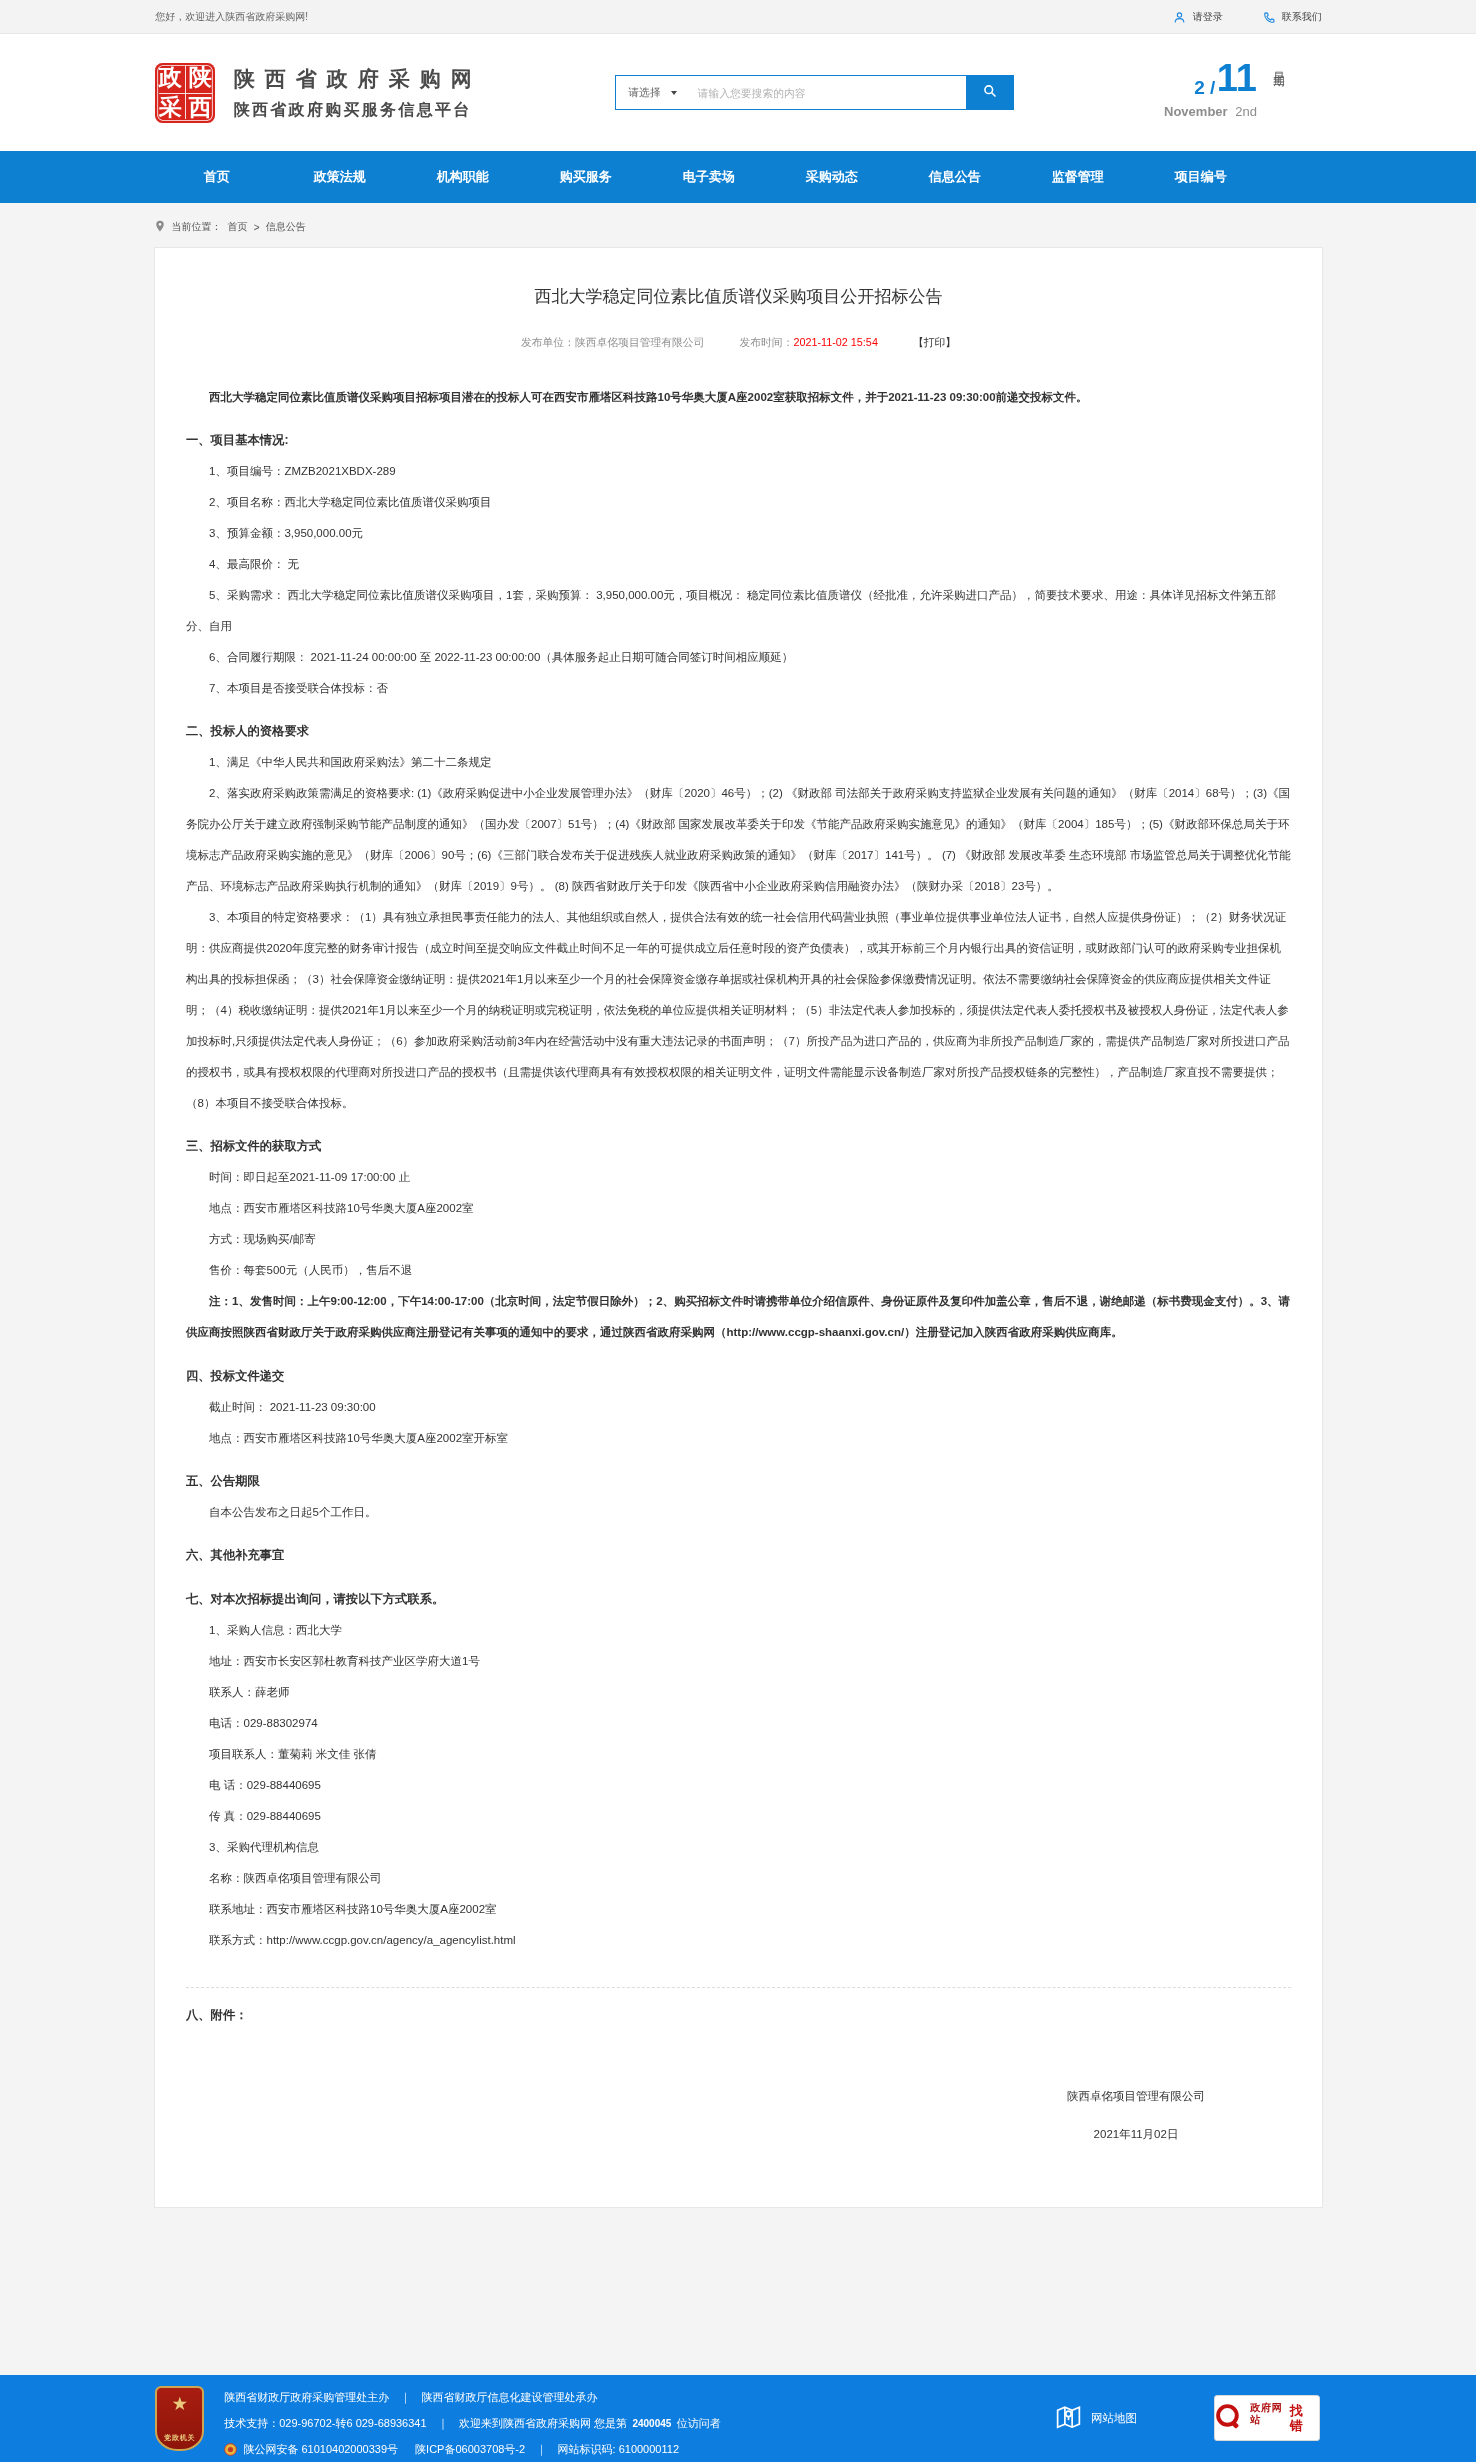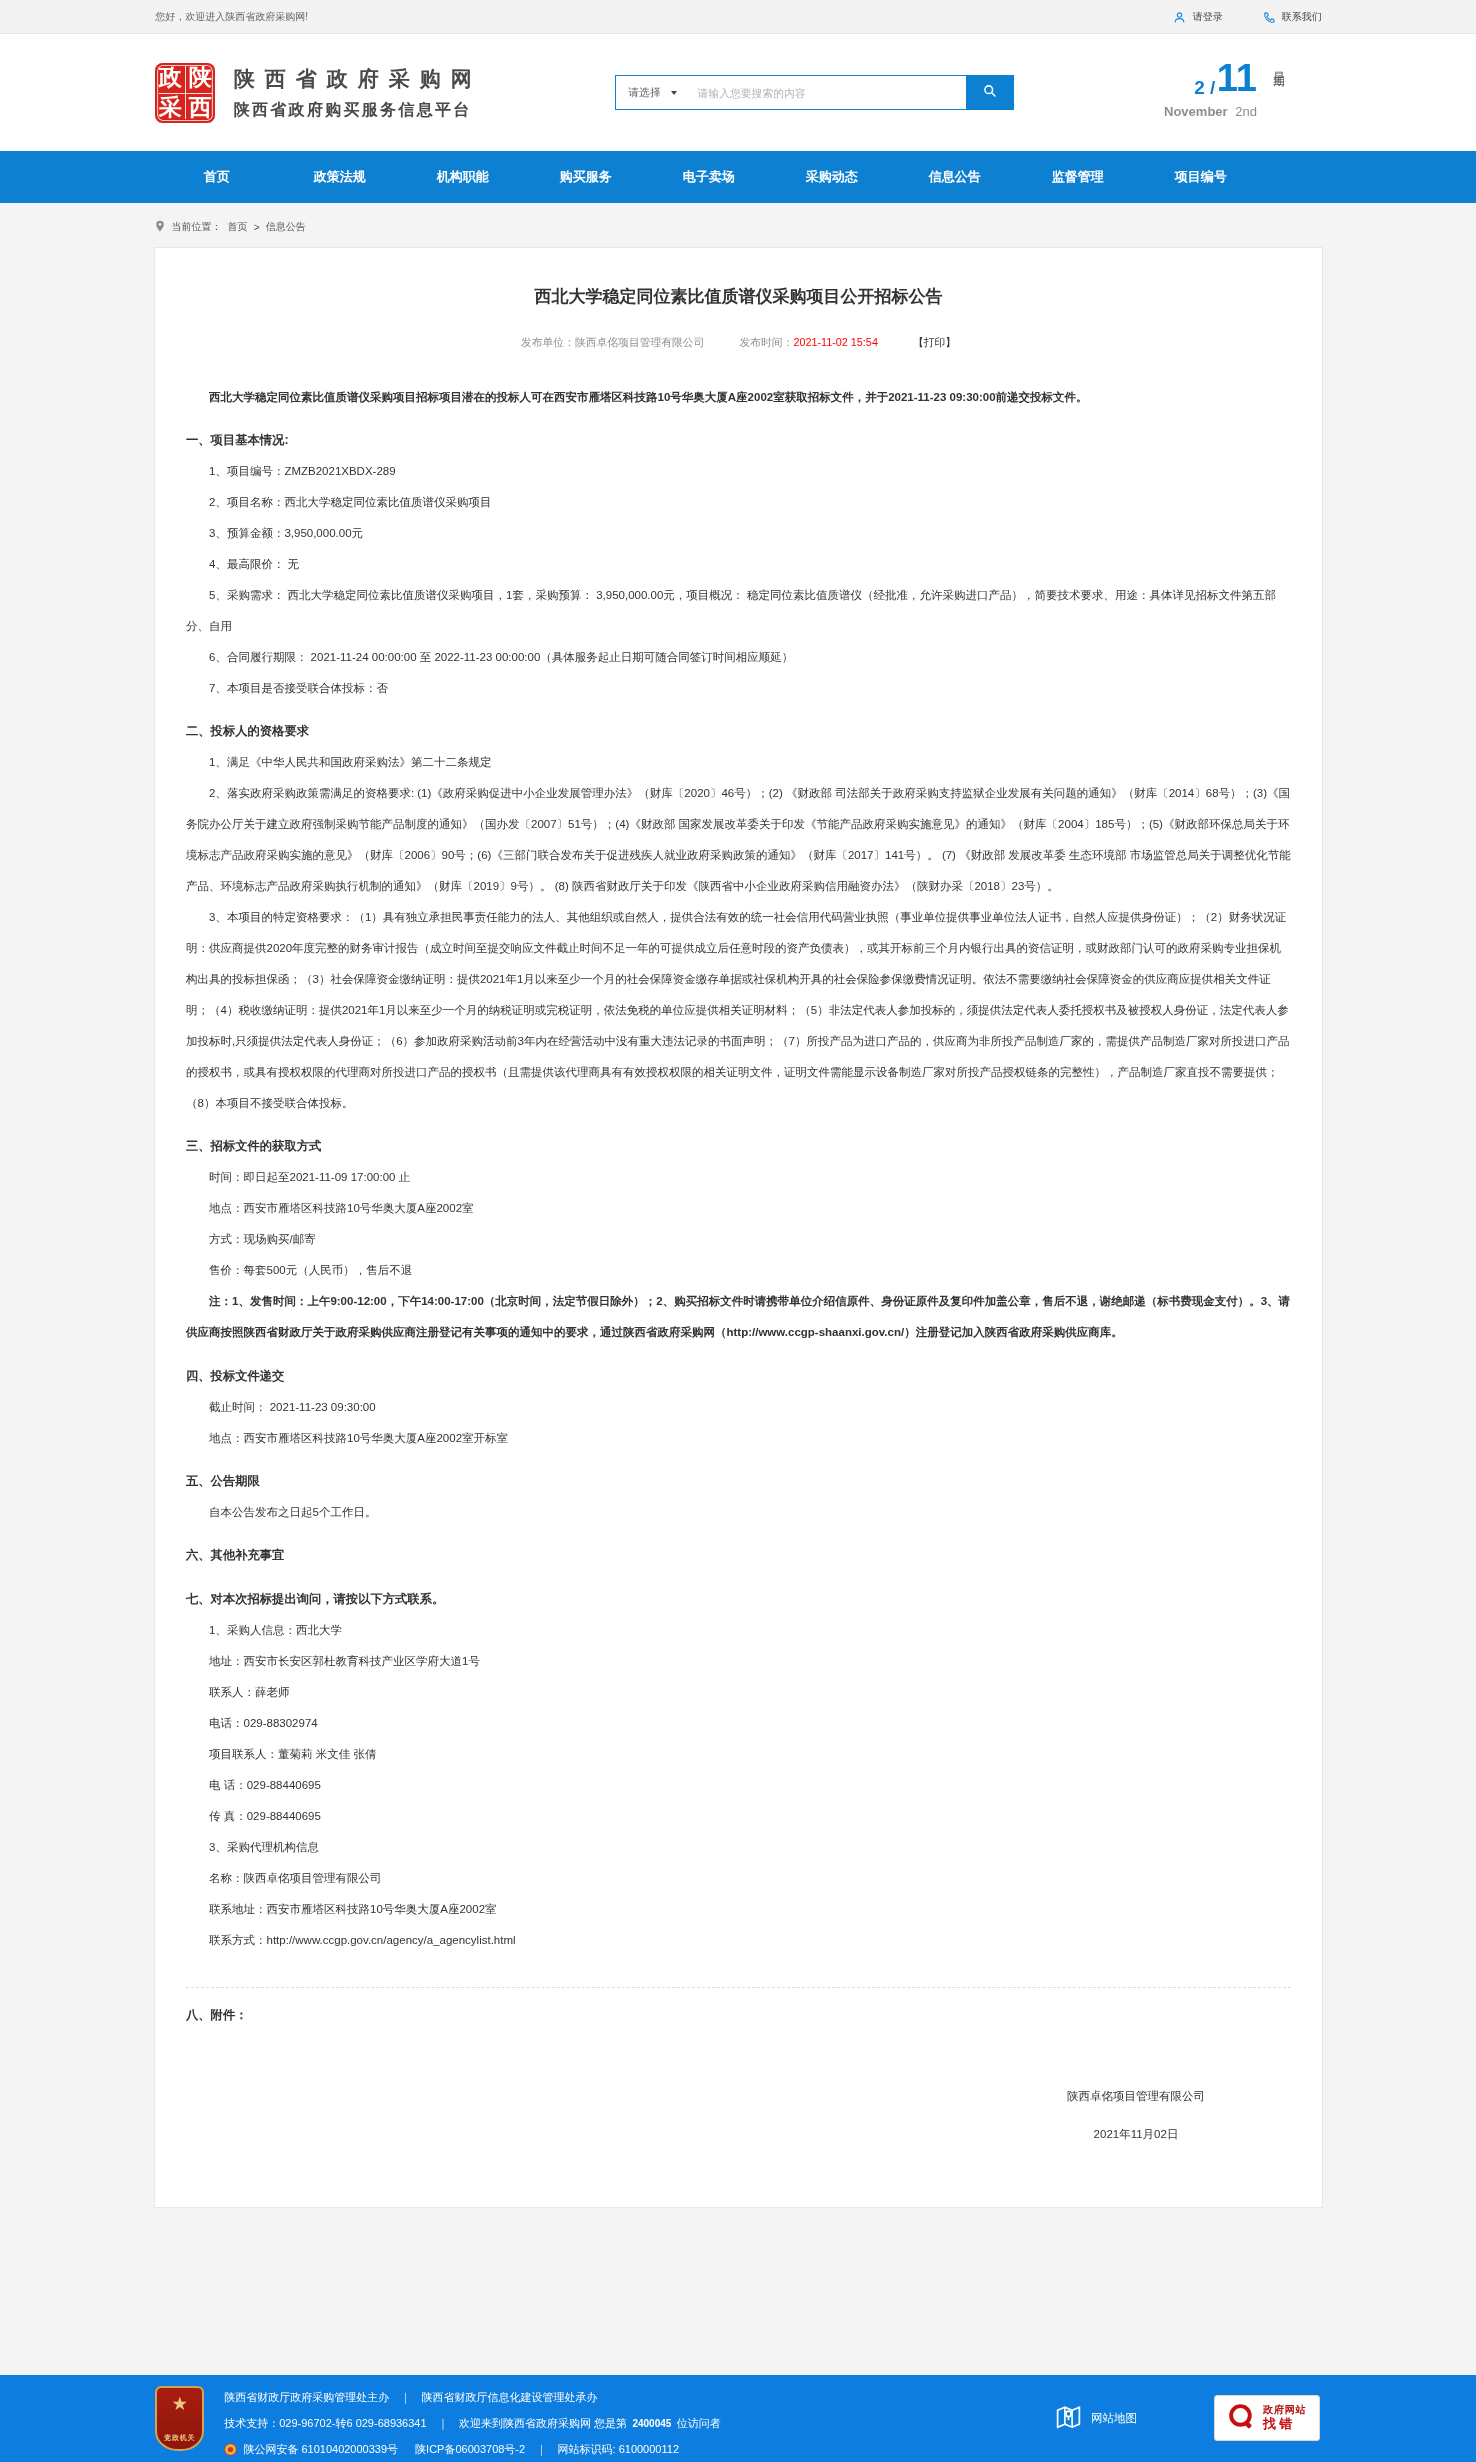--- a/index.html
+++ b/index.html
@@ -57,21 +57,21 @@
   .nav .wrap { display:flex; align-items:center; height:52px; padding:0 9.2px; }
   .nav-item { width:123px; text-align:center; color:#fff; font-size:13px; font-weight:bold; cursor:pointer; white-space:nowrap; }
 
   
   .crumbbar .wrap { padding:17px 9.2px 12.3px; }
   .crumb { display:flex; align-items:center; gap:6.2px; font-size:10px; color:#555; }
   .crumb a { color:#555; text-decoration:none; cursor:pointer; }
 
   
   .card { width:1169px; margin:0 auto; background:#fff; border:0.8px solid #e7e7e7; padding:37px 31px 54px; }
-  .art-title { text-align:center; font-size:17px; font-weight:bold; color:#333; }
+  .art-title { text-align:center; font-size:17px; font-weight:normal; color:#333; }
   .art-meta { margin-top:28px; display:flex; justify-content:center; gap:35px; font-size:10.8px; color:#8f8f8f; }
   .meta-time-val { color:#ff0000; }
   .print { color:#333; cursor:pointer; }
   .article-body { margin-top:32px; }
   .blk { font-size:11.5px; color:#333; line-height:31px; text-indent:2em; }
   .blk.h { font-weight:bold; font-size:12.3px; text-indent:0; margin-top:12.3px; }
   .blk.intro, .blk.note { font-weight:bold; }
   .art-divider { border-top:0.8px dashed #dcdcdc; margin:31px 0 10.8px; }
   .sig-wrap { display:flex; justify-content:flex-end; padding-right:86px; margin-top:46px; }
   .sig-inner { text-align:center; font-size:11.5px; color:#333; line-height:38px; }
@@ -91,21 +91,21 @@
   .f-sep { margin:0 10.8px; opacity:.9; }
   .visitor { font-weight:bold; font-size:10px; margin:0 5.4px; }
   .beian-icon { margin-right:6.2px; display:flex; }
   .gap-sm { margin-right:17px; }
   .f-sitemap { position:absolute; right:194px; top:28px; display:flex; align-items:center; gap:7.7px; color:#fff; font-size:11.5px; cursor:pointer; }
   .f-errbadge {
     position:absolute; right:10.8px; top:20px; width:106px; height:46px; background:#fff;
     border-radius:3.1px; display:flex; align-items:center; justify-content:center; gap:7px; cursor:pointer;
     border:0.8px solid #d9d9d9;
   }
-  .err-texts { display:flex; flex-direction:column; line-height:1.15; }
+  .err-texts { display:flex; line-height:1.15; }
   .err-l1 { font-size:10px; font-weight:bold; color:#b01111; letter-spacing:0.8px; }
   .err-l2 { font-size:13px; font-weight:bold; color:#c40f0f; letter-spacing:3.1px; margin-top:1.5px; }
 </style>
 </head>
 <body>
 
 <div class="topbar">
   <div class="wrap">
     <div class="tb-welcome">您好，欢迎进入陕西省政府采购网!</div>
     <div class="tb-right">

